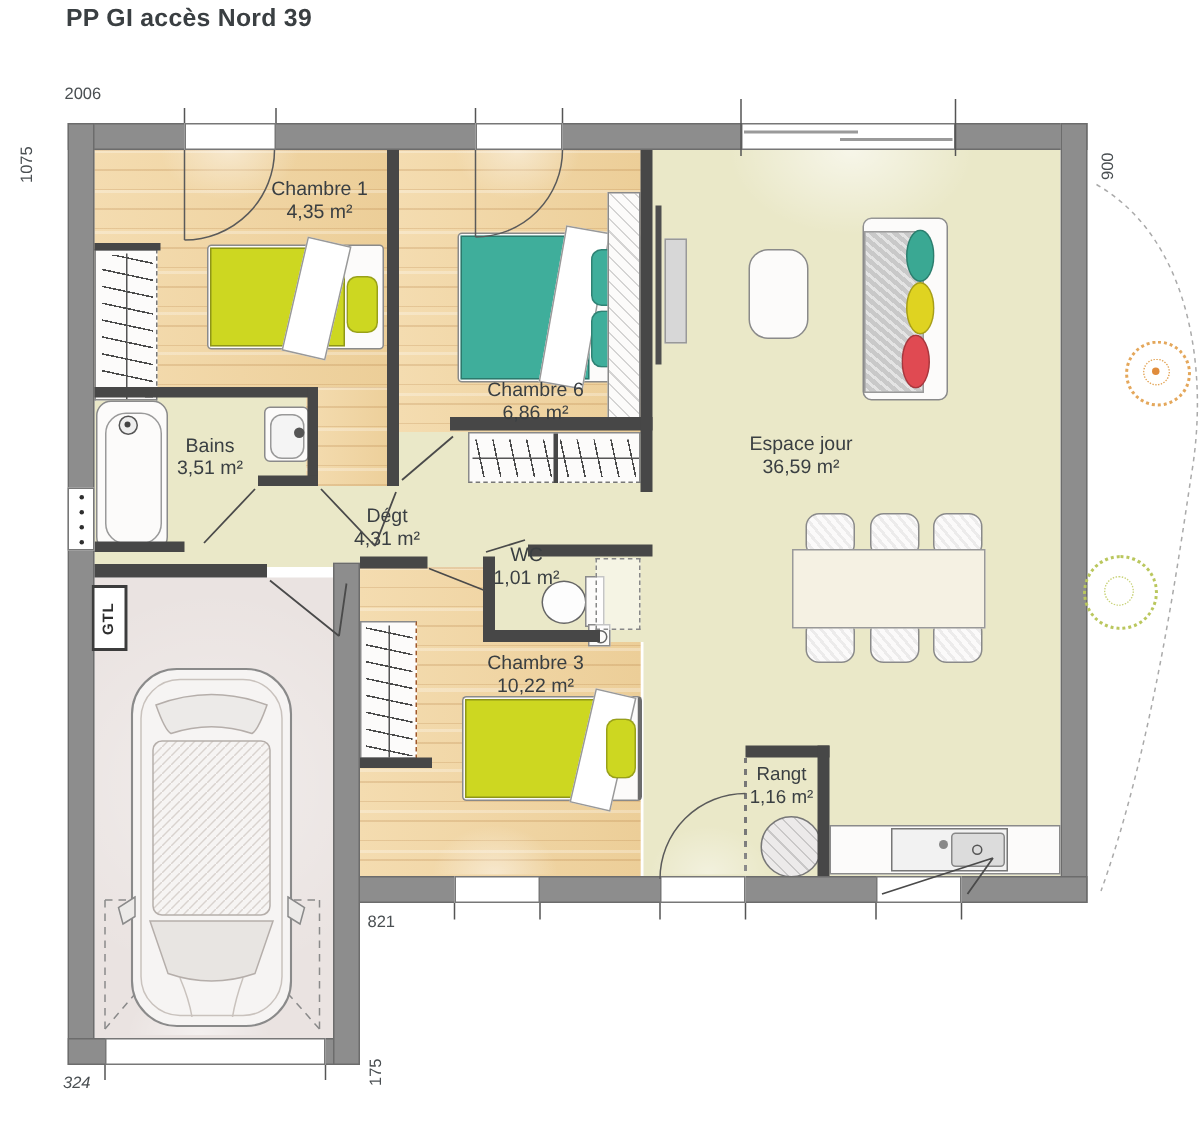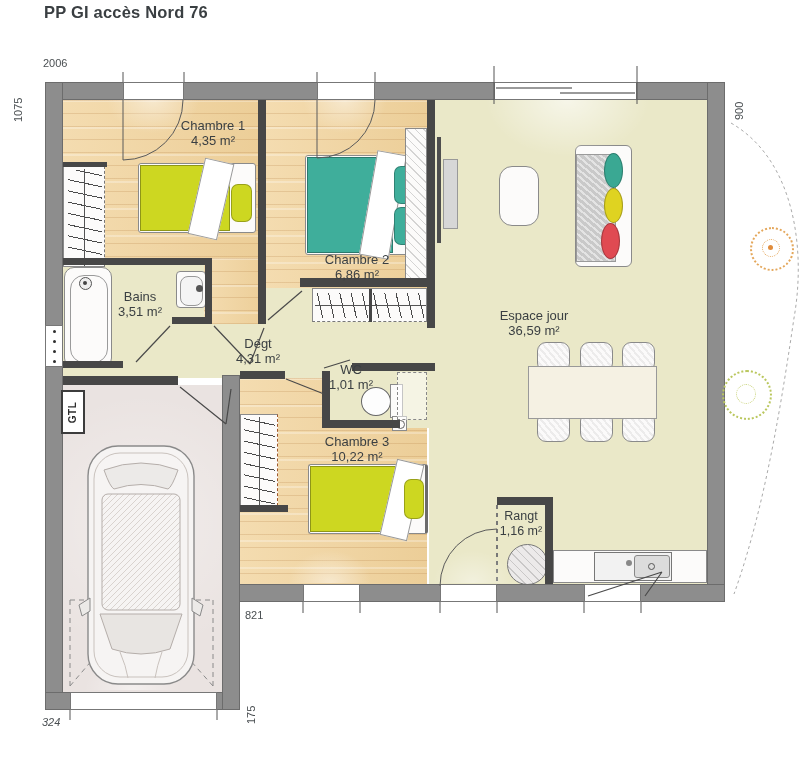--- a/index.html
+++ b/index.html
@@ -51,21 +51,21 @@
   .gtl span{transform:rotate(-90deg);font-size:10px;font-weight:700;color:#2e2e2e;letter-spacing:.5px;}
   .dotcol{display:flex;flex-direction:column;justify-content:space-around;align-items:center;}
   .dot{width:3px;height:3px;border-radius:50%;background:#2f2f2f;}
   .plant{position:absolute;border-radius:50%;}
 </style>
 </head>
 <body>
 
 <div class="plan">
 
-  <div class="title">PP GI accès Nord 76</div>
+  <div class="title">PP GI accès Nord 39</div>
 
   <div class="abs green" style="left:63px;top:258px;width:368px;height:120px;"></div>
   <div class="abs wood" style="left:63px;top:100px;width:195px;height:158px;"></div>
   <div class="abs wood" style="left:204px;top:258px;width:62px;height:66px;"></div>
   <div class="abs wood" style="left:266px;top:100px;width:161px;height:188px;"></div>
   <div class="abs wood" style="left:240px;top:378px;width:187px;height:206px;"></div>
   <div class="abs green" style="left:429px;top:100px;width:278px;height:484px;"></div>
   <div class="abs green" style="left:322px;top:363px;width:113px;height:65px;"></div>
   <div class="abs garagefloor" style="left:63px;top:385px;width:159px;height:307px;"></div>
 
@@ -192,40 +192,40 @@
 
   <div class="gtl">
       <span>GTL</span>
     </div>
 
   <div class="room-label" style="left:148px;top:118px;width:130px;">
     <div>Chambre 1</div>
     <div>4,35 m²</div>
   </div>
   <div class="room-label" style="left:292px;top:252px;width:130px;">
-    <div>Chambre 2</div>
+    <div>Chambre 6</div>
     <div>6,86 m²</div>
   </div>
   <div class="room-label" style="left:292px;top:434px;width:130px;">
     <div>Chambre 3</div>
     <div>10,22 m²</div>
   </div>
   <div class="room-label" style="left:92px;top:289px;width:96px;">
     <div>Bains</div>
     <div>3,51 m²</div>
   </div>
   <div class="room-label" style="left:202px;top:336px;width:112px;text-align:center;">
     <div>Dégt</div>
     <div>4,31 m²</div>
   </div>
   <div class="room-label" style="left:317px;top:362px;width:68px;">
     <div>WC</div>
     <div>1,01 m²</div>
   </div>
-  <div class="room-label" style="left:469px;top:288px;width:130px;margin-top:20px;">
+  <div class="room-label" style="left:469px;top:288px;width:130px;">
     <div>Espace jour</div>
     <div>36,59 m²</div>
   </div>
   <div class="room-label" style="left:488px;top:509px;width:66px;font-size:12.5px;">
     <div>Rangt</div>
     <div>1,16 m²</div>
   </div>
 
   <div class="dim" style="left:43px;top:57px;">2006</div>
   <div class="dim dim-v" style="left:12px;top:76px;height:46px;">1075</div>

